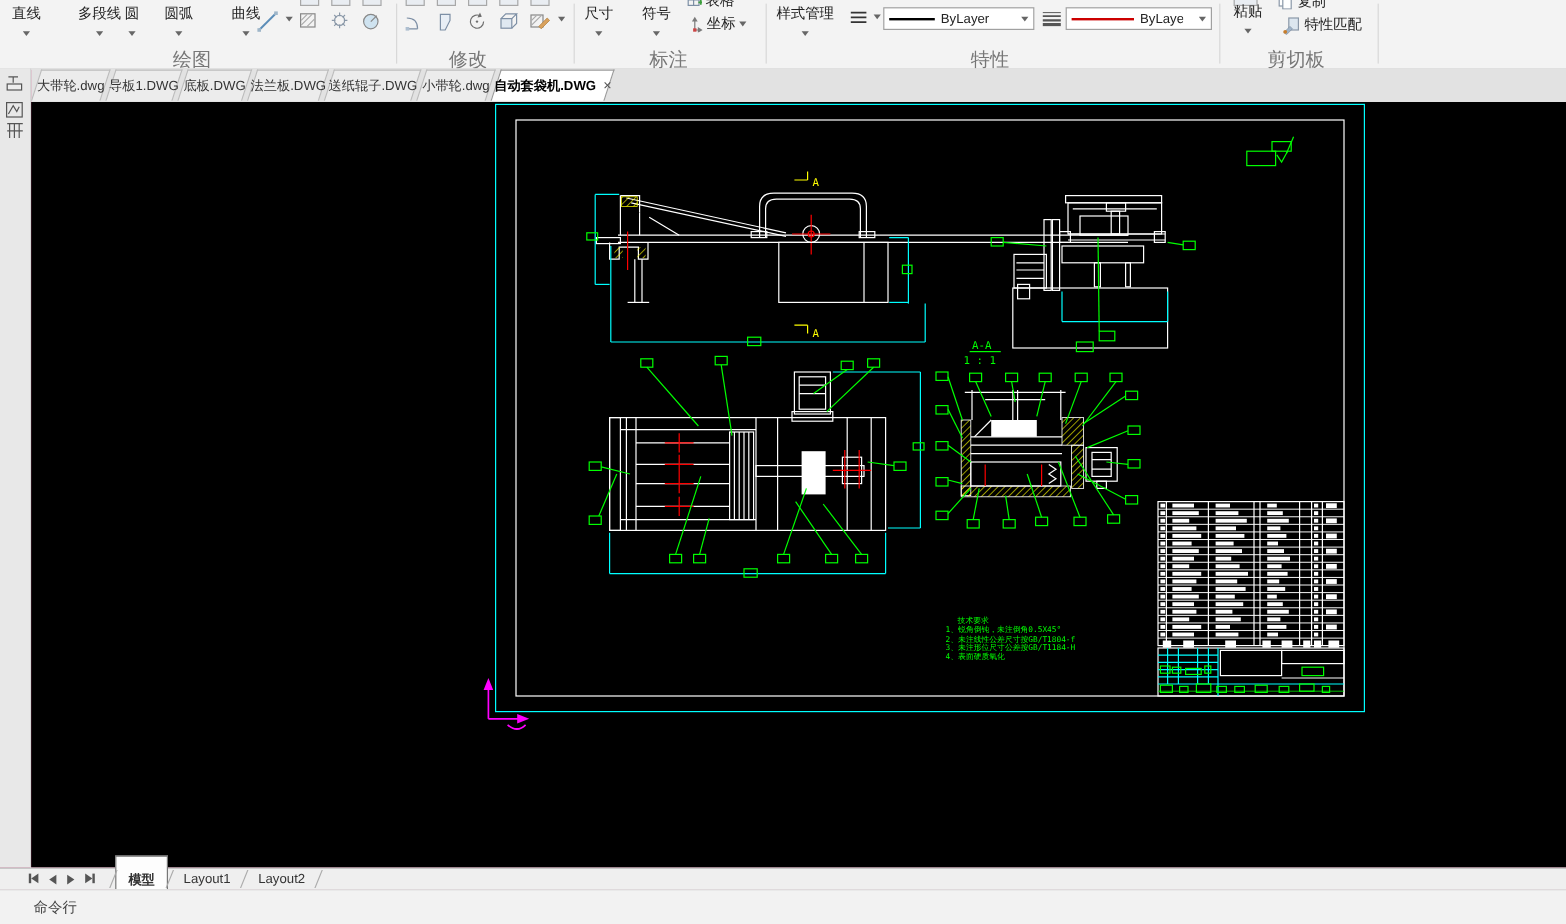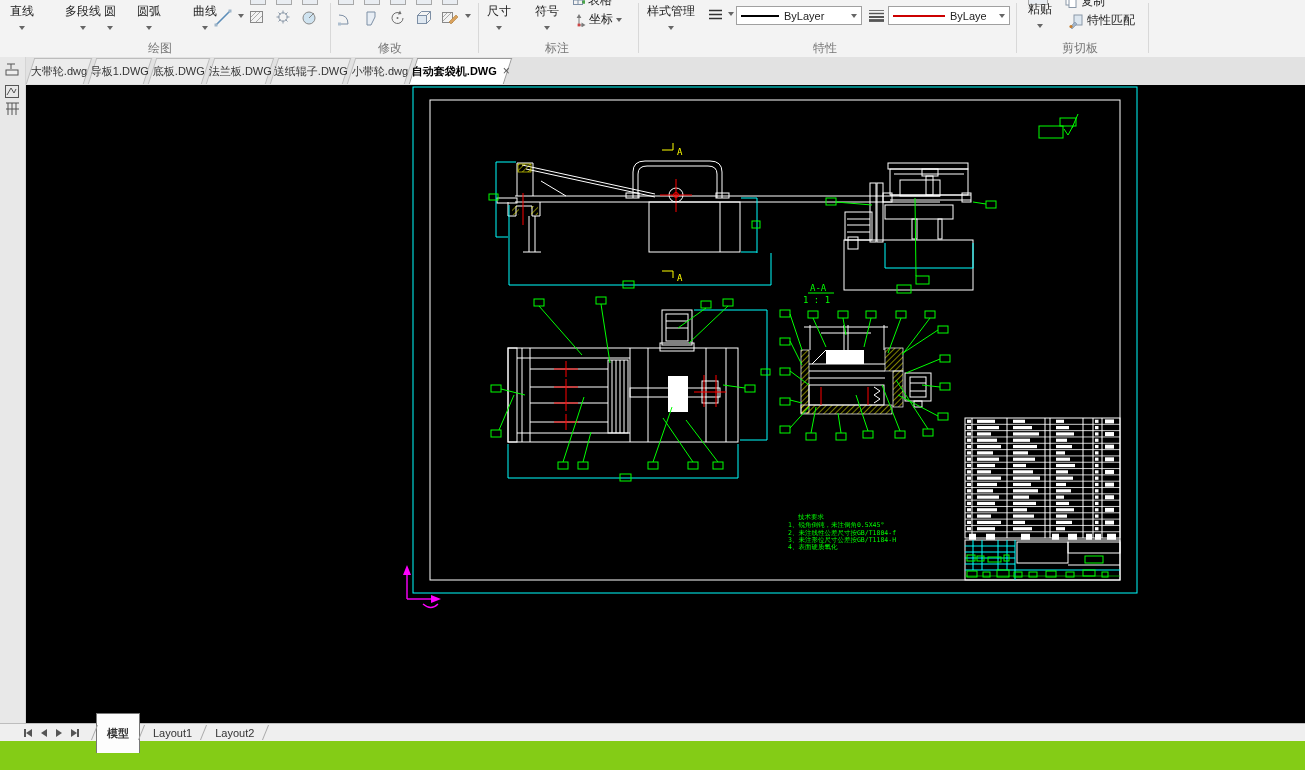--- a/index.html
+++ b/index.html
@@ -1,25 +1,25 @@
 <!DOCTYPE html>
 <html><head>
 <meta charset="utf-8">
 <style>
   html,body{margin:0;padding:0;background:#888;}
-  .root{position:relative;width:1305px;height:770px;background:#84cc16;overflow:hidden;
+  .root{position:relative;width:1305px;height:770px;background:#be185d;overflow:hidden;
         font-family:"Liberation Sans","DejaVu Sans",sans-serif;}
   
   .ribbon{position:absolute;left:0;top:0;width:1305px;height:57px;background:#f3f3f3;
           border-bottom:1px solid #cfcfcf;overflow:hidden;}
   .bigbtn{position:absolute;top:4px;text-align:center;font-size:12px;color:#222;cursor:default;line-height:15px;}
   .bigbtn .caret{margin-top:3px;}
   .caret{width:0;height:0;border-left:3.5px solid transparent;border-right:3.5px solid transparent;
          border-top:4px solid #666;display:inline-block;vertical-align:middle;}
-  .grplabel{position:absolute;top:40px;font-size:12px;color:#777;text-align:center;}
+  .grplabel{position:absolute;top:40px;font-size:16px;color:#777;text-align:center;}
   .rb-sep{position:absolute;top:3px;width:1px;height:50px;background:#d8d8d8;}
   .i{position:absolute;}
   .smallrow{position:absolute;font-size:12px;color:#222;display:flex;align-items:center;gap:3px;}
   .cuticon{position:absolute;top:-9px;width:14px;height:12px;border:1px solid #a8a8a8;background:#e9edf2;}
   .combo{position:absolute;top:6px;height:19px;background:#fff;border:1px solid #a0a0a0;display:flex;
          align-items:center;padding:0 4px;box-sizing:border-box;font-size:11px;color:#222;}
   .lsample{height:0;border-top:2px solid #000;width:38px;margin-right:5px;flex:none;}
   .lsample.red{border-top-color:#cc0000;width:52px;}
   .combo .txtclip{white-space:nowrap;overflow:hidden;display:inline-block;}
   .combo .caret{margin-left:auto;}
@@ -662,14 +662,17 @@
     <div class="mtab">
         <span>Layout1</span>
       </div>
     <span class="msep"></span>
     <div class="mtab">
         <span>Layout2</span>
       </div>
     <span class="msep"></span>
   </div>
 
+  <div class="cmdbar">
+    <span>命令行</span>
+  </div>
 
 </div>
 
 </body></html>

